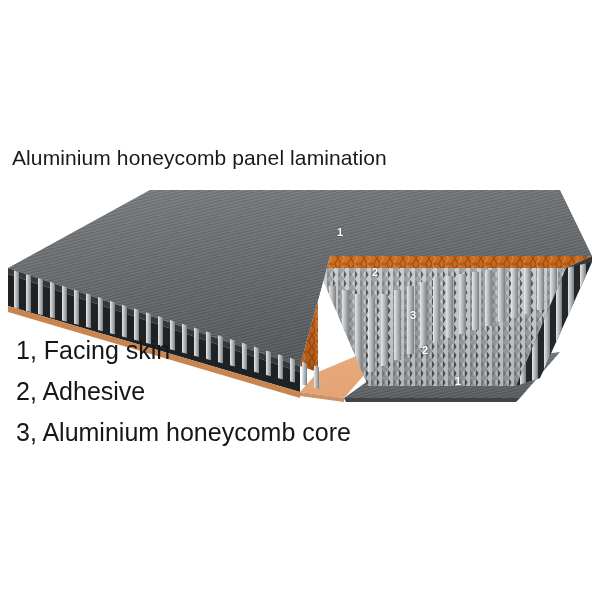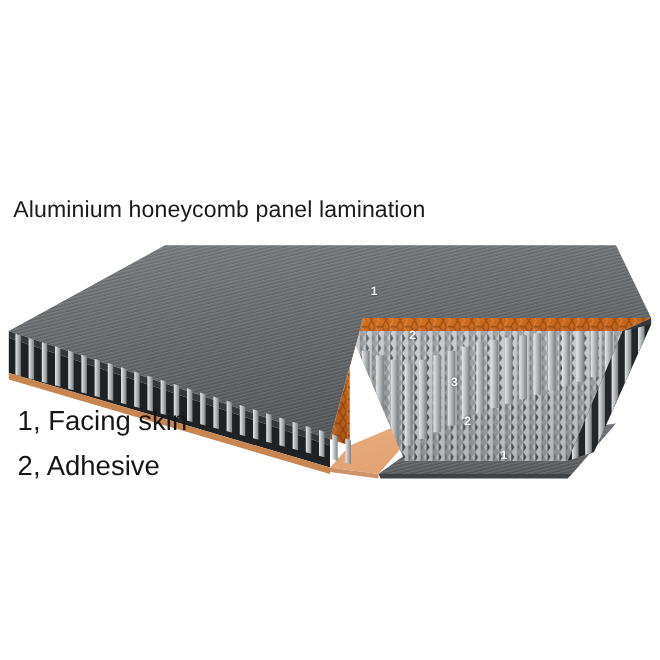--- a/index.html
+++ b/index.html
@@ -7,21 +7,20 @@
     padding: 0;
     background: #ffffff;
   }
   #page {
     position: relative;
     width: 600px;
     height: 540px;
     background: #ffffff;
     overflow: hidden;
     font-family: "Liberation Sans", sans-serif;
-    margin-top: 33px;
   }
   #diagram-title {
     position: absolute;
     left: 12px;
     top: 146px;
     font-size: 21px;
     color: #1a1a1a;
     letter-spacing: 0.1px;
     white-space: nowrap;
   }
@@ -230,15 +229,16 @@
 
   <div class="callout" style="left:337px; top:226px;">1</div>
   <div class="callout" style="left:372px; top:266px;">2</div>
   <div class="callout" style="left:410px; top:309px;">3</div>
   <div class="callout" style="left:422px; top:344px;">2</div>
   <div class="callout" style="left:455px; top:375px;">1</div>
 
   <div id="legend">
     <div class="legend-item">1, Facing skin</div>
     <div class="legend-item">2, Adhesive</div>
+    <div class="legend-item">3, Aluminium honeycomb core</div>
   </div>
 
 </div>
 
 </body></html>

